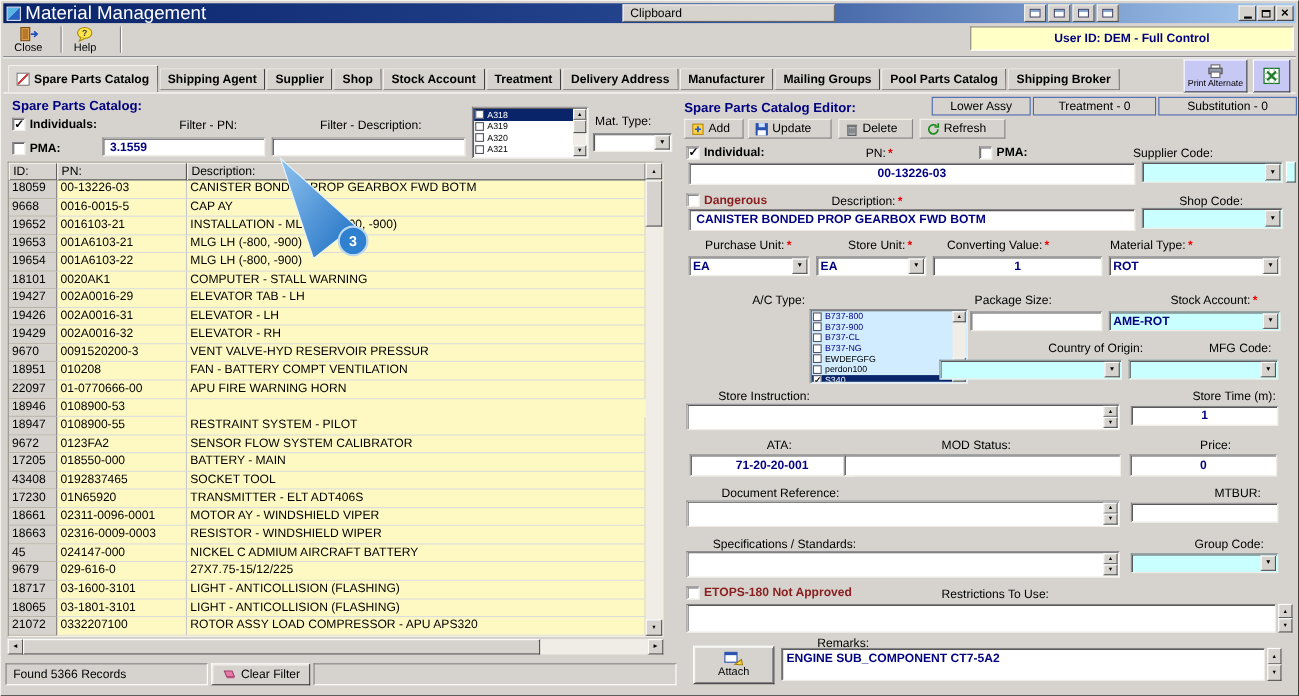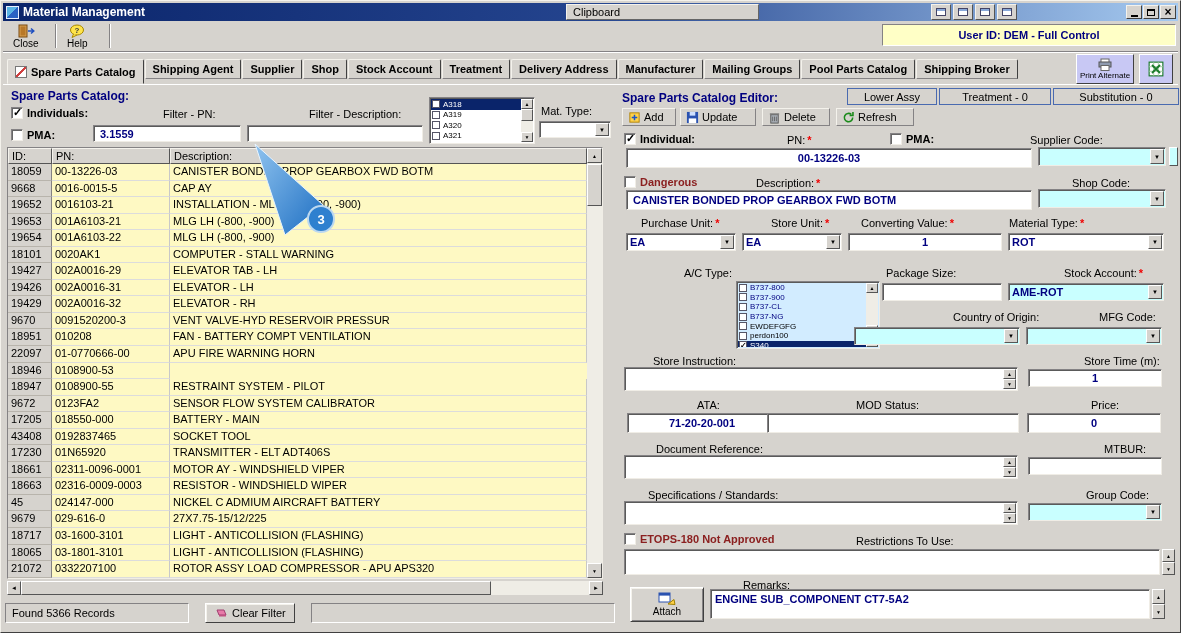--- a/index.html
+++ b/index.html
@@ -2,38 +2,38 @@
 <html><head>
 <meta charset="utf-8">
 <style>
 *{box-sizing:border-box;margin:0;padding:0}
 html,body{width:1181px;height:633px}
 body{font-family:"Liberation Sans",sans-serif;font-size:11px;background:#d6d3ce;position:relative;overflow:hidden;color:#000}
 .window{position:absolute;inset:0;background:#d6d3ce;border:1px solid #404040;border-top-color:#f4f2ec;border-left-color:#f4f2ec}
 
 .titlebar{position:absolute;left:2px;top:2px;right:2px;height:18px;background:linear-gradient(90deg,#0a246a 0%,#24448e 50%,#a6caf0 100%);display:flex;align-items:center;color:#fff}
 .appicon{width:13px;height:13px;margin:0 4px 0 3px;background:linear-gradient(135deg,#5ab4e4 50%,#2a62c4 50%);border:1px solid #e8f0ff;flex:none}
-.wtitle{font-weight:bold;font-size:12px;white-space:nowrap}
+.wtitle{font-weight:normal;font-size:17px;white-space:nowrap}
 .clipboard{position:absolute;left:563px;top:1px;width:193px;height:16px;background:#d6d3ce;border:1px solid;border-color:#f4f2ec #666 #666 #f4f2ec;color:#000;display:flex;align-items:center;padding-left:6px}
 .titletools{position:absolute;left:928px;top:1px;height:16px;display:flex;gap:2px}
 .ttool{width:20px;height:16px;background:#d6d3ce;border:1px solid;border-color:#f4f2ec #555 #555 #f4f2ec;display:flex;align-items:center;justify-content:center}
 .mini-ic{width:10px;height:8px;background:#fff;border:1px solid #446;box-shadow:inset 0 2px 0 #88a8d8}
 .wincontrols{position:absolute;right:2px;top:2px;display:flex;gap:1px}
 .winbtn{width:16px;height:14px;background:#d6d3ce;border:1px solid;border-color:#f4f2ec #404040 #404040 #f4f2ec;display:flex;align-items:center;justify-content:center;color:#000}
 .g-min{width:7px;height:2px;background:#000;margin-top:7px}
 .g-res{width:8px;height:7px;border:1px solid #000;border-top-width:2px}
 .g-x::after{content:"×";font-weight:bold;font-size:12px;line-height:10px}
 
 .toolbar{position:absolute;left:2px;top:20px;right:2px;height:31px;border-bottom:1px solid #848284;box-shadow:0 1px 0 #fff}
 .toolbtn{position:absolute;top:1px;height:28px;display:flex;flex-direction:column;align-items:center;justify-content:center;gap:0;font-size:10px;padding:0 4px}
 .tsep{position:absolute;top:3px;width:2px;height:24px;border-left:1px solid #848284;border-right:1px solid #fff}
 .banner{position:absolute;right:2px;top:3px;width:294px;height:22px;background:#ffffc6;border:1px solid;border-color:#848284 #fff #fff #848284;display:flex;align-items:center;justify-content:center;font-weight:bold;color:#000080}
 
 .tabrow{position:absolute;left:2px;top:53px;right:2px;height:31px;border-bottom:1px solid #fff}
-.tabs{position:absolute;left:4px;bottom:0;display:flex;align-items:flex-start}
+.tabs{position:absolute;left:4px;bottom:0;display:flex;align-items:center}
 .tab{display:inline-flex;align-items:center;gap:4px;height:20px;padding:0 7px;margin-right:1px;background:#d6d3ce;border:1px solid;border-color:#f4f2ec #404040 #848284 #f4f2ec;border-top-left-radius:2px;border-top-right-radius:2px;font-weight:bold;white-space:nowrap}
 .tab.active{height:25px;background:#dcd9d4;border-bottom-color:#dcd9d4}
 .tabicon{width:12px;height:12px;background:linear-gradient(135deg,transparent 42%,#d04040 42%,#d04040 56%,transparent 56%),#fff;border:1px solid #777;flex:none}
 .pabtn{position:absolute;right:44px;top:0;width:58px;height:30px;background:#c8c8f4;border:1px solid;border-color:#fff #404040 #404040 #fff;display:flex;flex-direction:column;align-items:center;justify-content:center;font-size:8px;line-height:9px;text-align:center}
 .xlbtn{position:absolute;right:5px;top:0;width:34px;height:30px;background:#c8c8f4;border:1px solid;border-color:#fff #404040 #404040 #fff;display:flex;align-items:center;justify-content:center}
 
 .leftpanel{position:absolute;left:4px;top:86px;width:610px;height:543px}
 .rightpanel{position:absolute;left:617px;top:86px;width:562px;height:543px}
 .paneltitle{position:absolute;font-size:12px;font-weight:bold;color:#000080;white-space:nowrap}
 .lbl{position:absolute;white-space:nowrap}
@@ -92,21 +92,21 @@
 .vscroll .sb.up{top:0}
 .vscroll .sb.dn{bottom:0}
 .vthumb{position:absolute;left:0;right:0;top:16px;height:42px;background:#d6d3ce;border:1px solid;border-color:#fff #555 #555 #fff}
 .hscroll{position:absolute;height:14px;background:#efede6}
 .hscroll .sb{position:absolute;top:0;bottom:0;width:14px;background:#d6d3ce;border:1px solid;border-color:#fff #555 #555 #fff;display:flex;align-items:center;justify-content:center}
 .sb.lf{left:0}.sb.rt{right:0}
 .sb.lf::after{content:"◄";font-size:6px}
 .sb.rt::after{content:"►";font-size:6px}
 .hthumb{position:absolute;left:14px;top:0;bottom:0;width:470px;background:#d6d3ce;border:1px solid;border-color:#fff #555 #555 #fff}
 
-.statusbar{position:absolute;display:flex;gap:16px;align-items:center}
+.statusbar{position:absolute;display:flex;gap:3px;align-items:center}
 .scell{height:20px;border:1px solid;border-color:#848284 #fff #fff #848284;display:flex;align-items:center;padding:0 6px;background:#d6d3ce}
 .clearbtn{height:20px;background:#d6d3ce;border:1px solid;border-color:#fff #404040 #404040 #fff;box-shadow:inset 1px 1px 0 #f4f2ec;display:flex;align-items:center;gap:4px;padding:0 8px}
 
 .sidetab{position:absolute;top:1px;height:17px;background:#d6d3ce;border:1px solid #4a6ab0;display:flex;align-items:center;justify-content:center}
 .actbtn{position:absolute;top:21px;height:18px;background:#d6d3ce;border:1px solid;border-color:#f4f2ec #848284 #848284 #f4f2ec;display:flex;align-items:center;gap:3px;padding:0 5px}
 .attachbtn{position:absolute;background:#d6d3ce;border:1px solid;border-color:#fff #404040 #404040 #fff;box-shadow:inset 1px 1px 0 #f4f2ec,inset -1px -1px 0 #848284;display:flex;flex-direction:column;align-items:center;justify-content:center;font-size:10px;gap:1px}
 .callout{position:absolute;left:0;top:0;pointer-events:none;z-index:50}
 svg{display:block}
 </style>
 </head>
@@ -234,21 +234,21 @@
   </div>
 
   <div class="leftpanel">
     <div class="paneltitle" style="left:6px;top:2px">Spare Parts Catalog:</div>
 
     <div class="cbrow" style="left:6px;top:20px">
       <span class="cbx checked"></span>
       <span class="b">Individuals:</span>
     </div>
     <div class="lbl" style="left:158px;top:21px">Filter - PN:</div>
-    <div class="lbl" style="left:304px;top:21px">Filter - Description:</div>
+    <div class="lbl" style="left:286px;top:21px">Filter - Description:</div>
 
     <div class="cbrow" style="left:6px;top:42px">
       <span class="cbx"></span>
       <span class="b">PMA:</span>
     </div>
     <input class="tfield navyval" style="left: 88px; top: 38px; width: 148px; height: 17px;" value="3.1559">
     <input class="tfield" style="left: 242px; top: 38px; width: 176px; height: 17px;" value="">
 
     <div class="listbox" style="left:424px;top:10px;width:106px;height:47px">
       <div class="lbitems" id="acfilter-host">

